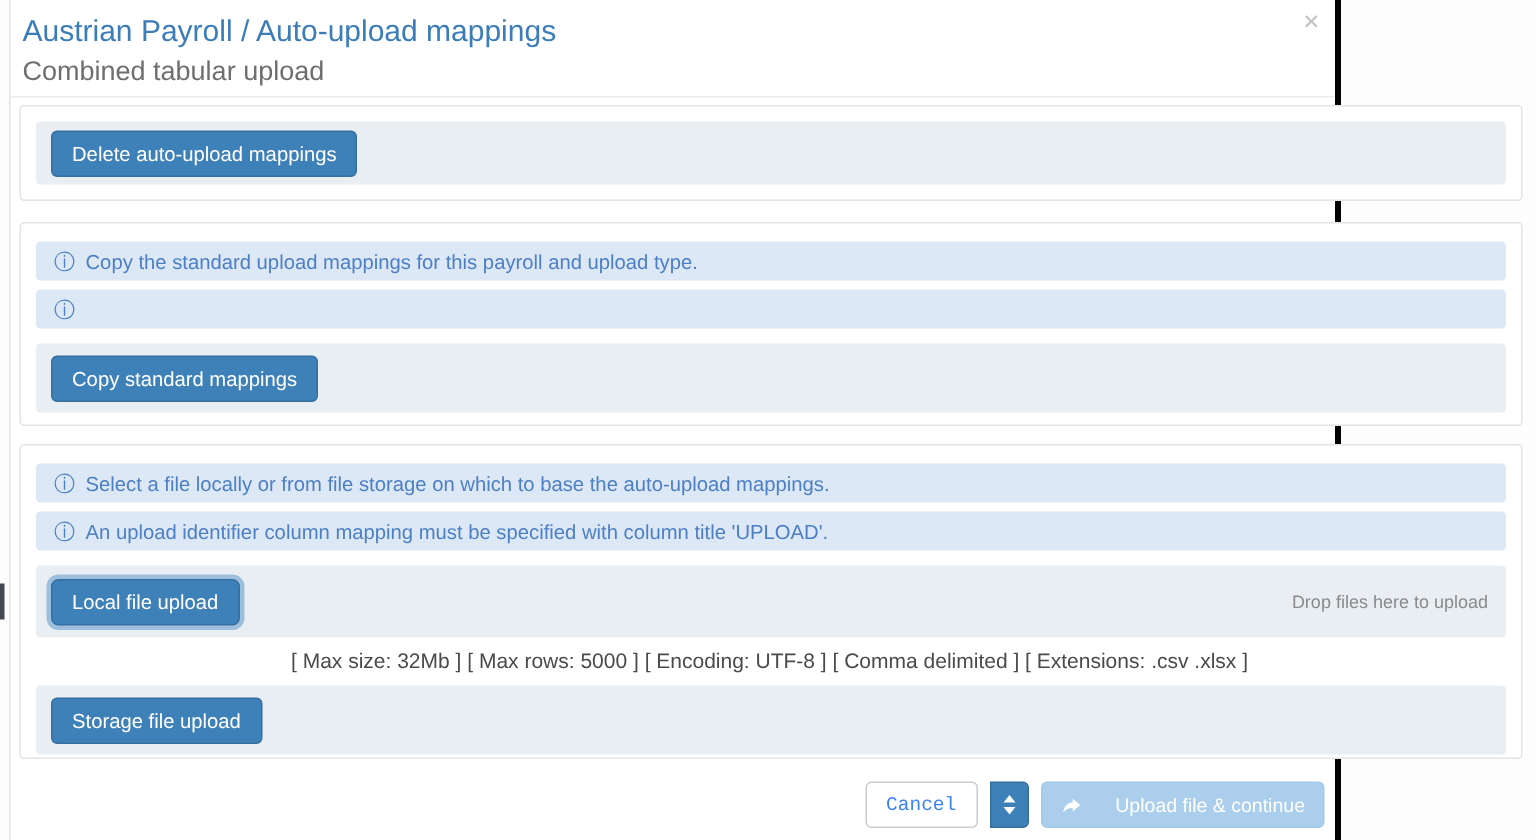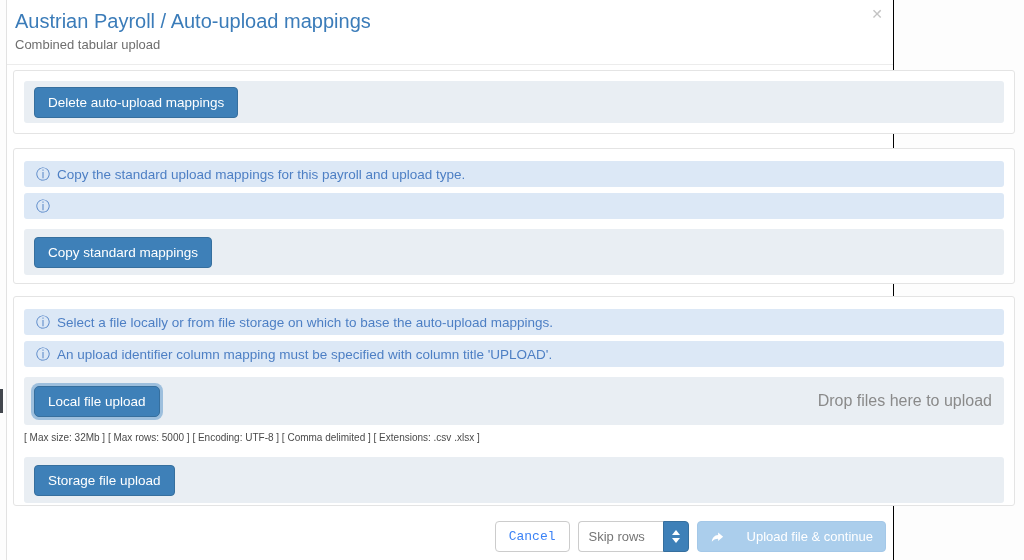--- a/index.html
+++ b/index.html
@@ -5,26 +5,26 @@
   html,body{margin:0;padding:0;}
   body{
     width:1024px;height:560px;overflow:hidden;position:relative;
     background:#fdfdfd;
     font-family:"Liberation Sans","DejaVu Sans",sans-serif;
     -webkit-font-smoothing:antialiased;
   }
   .behind-sliver{position:absolute;left:0;top:389px;width:3px;height:24px;background:#43474e;}
   .modal{
     position:absolute;left:6px;top:0;width:888px;height:560px;
-    background:#ffffff;border-left:1px solid #e2e2e2;border-right:1px solid #000000;
+    background:#ffffff;border-left:1px solid #e2e2e2;border-right:4px solid #000000;
     box-sizing:border-box;
   }
   .modal-header{position:relative;padding:8px 14px 8px 8px;border-bottom:1px solid #ececec;height:48px;box-sizing:content-box;}
   .title{font-size:20px;color:#3b7cb9;line-height:26px;}
-  .subtitle{font-size:13px;color:#6e6e6e;margin-top:3px;}
+  .subtitle{font-size:18px;color:#6e6e6e;margin-top:3px;}
   .close{position:absolute;right:10px;top:7px;color:#c3c3c3;font-size:14px;line-height:14px;cursor:pointer;font-weight:bold;}
   .panel{
     position:absolute;left:6px;width:1002px;background:#fff;
     border:1px solid #e4e4e4;border-radius:3px;box-sizing:border-box;padding:10px;
   }
   .p1{top:70px;height:64px;}
   .p2{top:148px;height:136px;}
   .p3{top:296px;height:210px;}
   .strip{
     background:#e9eef3;border-radius:3px;display:flex;align-items:center;
@@ -38,23 +38,23 @@
     font-size:13.5px;padding:7px 13px;cursor:pointer;
     font-family:"Liberation Sans","DejaVu Sans",sans-serif;line-height:15px;
   }
   .btn.focused{box-shadow:0 0 0 3px #9dbfdd;border-radius:5px;}
   .note{
     background:#dce8f6;color:#4d7fc4;border-radius:3px;height:26px;
     display:flex;align-items:center;padding:0 12px;font-size:13.5px;margin:0 0 6px 0;
   }
   .note:first-child{margin-top:2px;}
   .info-icon{font-size:14px;margin-right:7px;line-height:14px;}
-  .drop-text{color:#8a8a8a;font-size:16px;}
+  .drop-text{color:#8a8a8a;font-size:12px;}
   .constraints{
-    text-align:left;color:#4a4a4a;font-size:10px;margin-top:7px;padding-right:2px;height:15px;
+    text-align:center;color:#4a4a4a;font-size:14px;margin-top:7px;padding-right:2px;height:15px;
   }
   .storage-gap{margin-top:11px;}
   .footer{
     position:absolute;right:7px;top:521px;display:flex;align-items:stretch;height:31px;gap:8px;
   }
   .btn-cancel{
     background:#ffffff;color:#3b82f6;border:1px solid #cccccc;border-radius:4px;
     font-size:13px;padding:0 13px;cursor:pointer;
     font-family:Liberation Mono, monospace;
   }
@@ -126,21 +126,20 @@
     </div>
     <div class="constraints">[ Max size: 32Mb ] [ Max rows: 5000 ] [ Encoding: UTF-8 ] [ Comma delimited ] [ Extensions: .csv .xlsx ]</div>
     <div class="strip btnstrip storage-gap">
       <button class="btn">Storage file upload</button>
     </div>
   </div>
 
   <div class="footer">
     <button class="btn-cancel">Cancel</button>
     <div class="skip-group">
-      <input class="skip-input" type="text" placeholder="Skip rows" style="">
       <div class="spinner">
         <span class="tri-up"></span>
         <span class="tri-down"></span>
       </div>
     </div>
     <button class="btn-upload" disabled="">
       <span class="share-icon">
         <svg viewBox="0 0 16 16" width="14" height="14" aria-hidden="true">
           <path fill="#ffffff" d="M9.3 2.8 L15 7.7 9.3 12.6 V9.9 C5.9 9.9 3.8 11.0 2.1 13.3 2.5 8.9 5.1 5.9 9.3 5.7 Z"></path>
         </svg>

